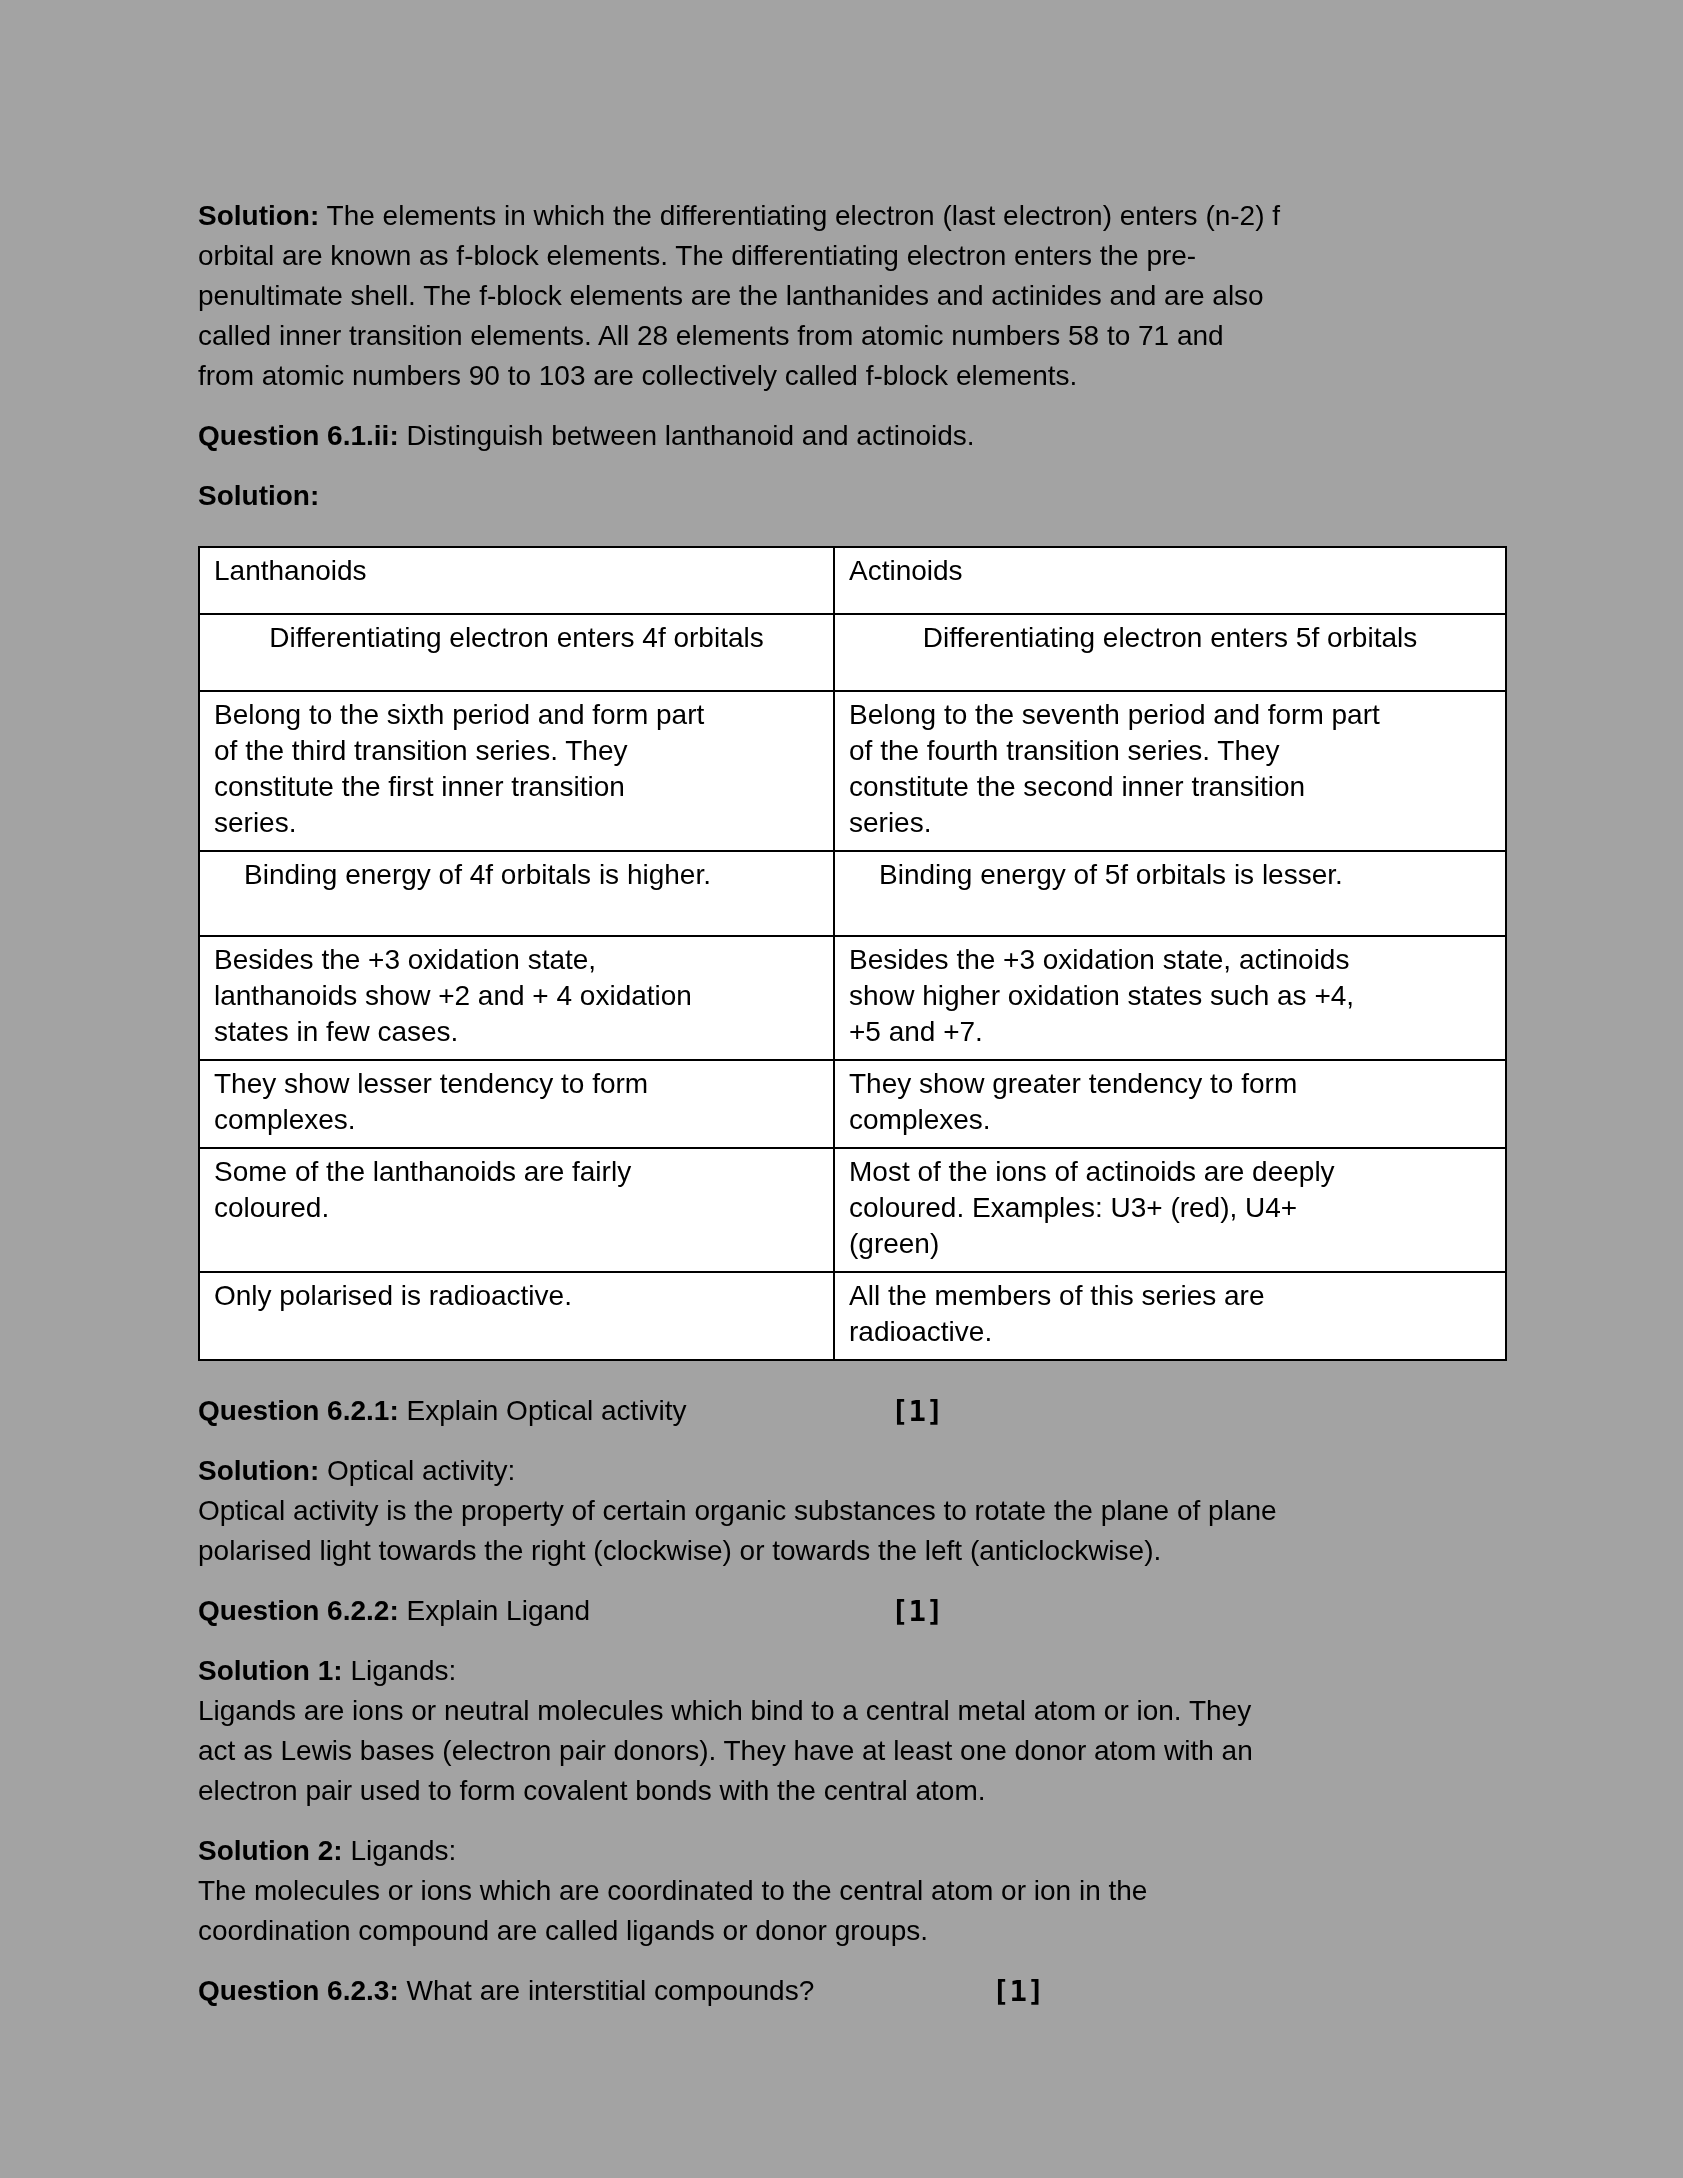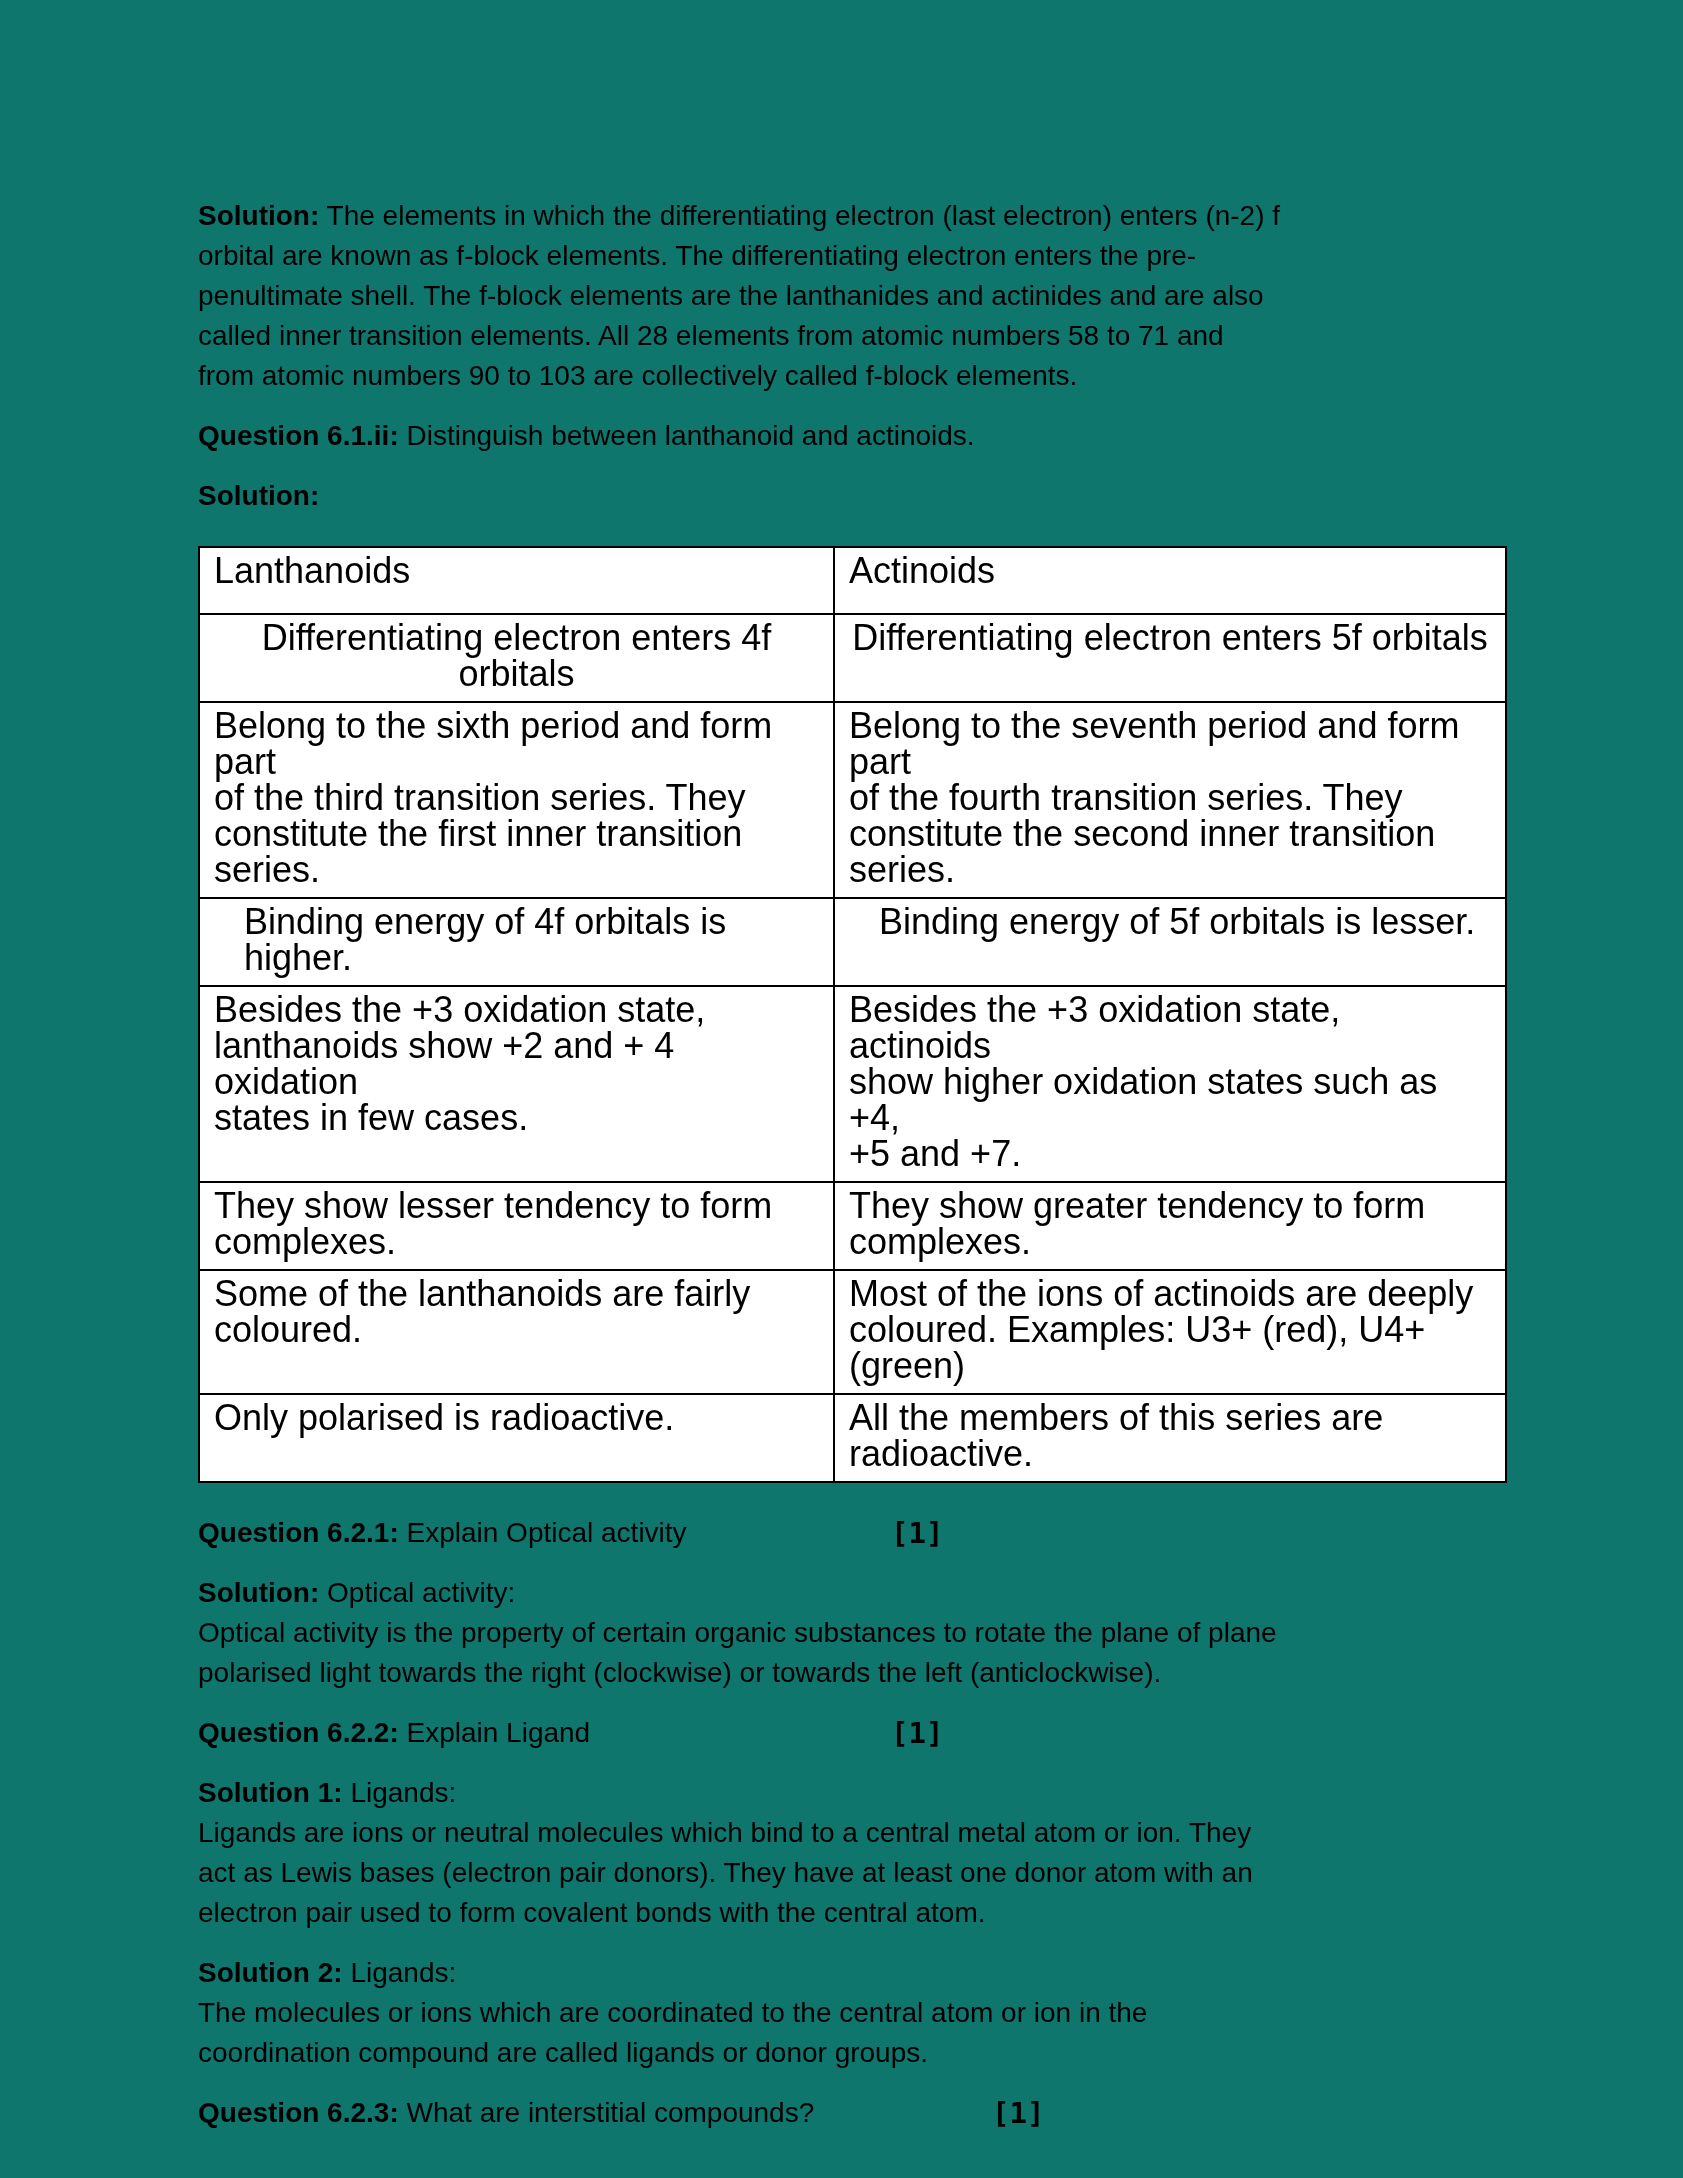--- a/index.html
+++ b/index.html
@@ -13,21 +13,21 @@
     color: #000000;
     font-family: "Liberation Sans", sans-serif;
     box-sizing: border-box;
     overflow: hidden;
   }
   .page {
     box-sizing: border-box;
     width: 1683px;
     height: 2178px;
     padding: 176px 178px 40px 198px;
-    background: #0f766e;
+    background: #a3a3a3;
   }
   .para {
     margin: 20px 0;
     font-size: 28px;
     line-height: 40px;
     white-space: pre-line;
     max-width: 1307px;
   }
   .para b { font-weight: 700; }
   .q-line { position: relative; }
@@ -46,21 +46,21 @@
     border-collapse: collapse;
     table-layout: fixed;
     width: 1307px;
     margin: 30px 0;
     background: #ffffff;
   }
   table.cmp td {
     border: 2px solid #000000;
     vertical-align: top;
     padding: 5px 14px 9px 14px;
-    font-size: 36px;
+    font-size: 28px;
     line-height: 36px;
     white-space: pre-line;
     word-wrap: break-word;
   }
   col.c-left  { width: 635px; }
   col.c-right { width: 672px; }
   tr.rh-hdr td { height: 51px; }
   tr.rh-r1  td { height: 61px; text-align: center; }
   tr.rh-r3  td { height: 69px; padding-left: 44px; }
 </style>

